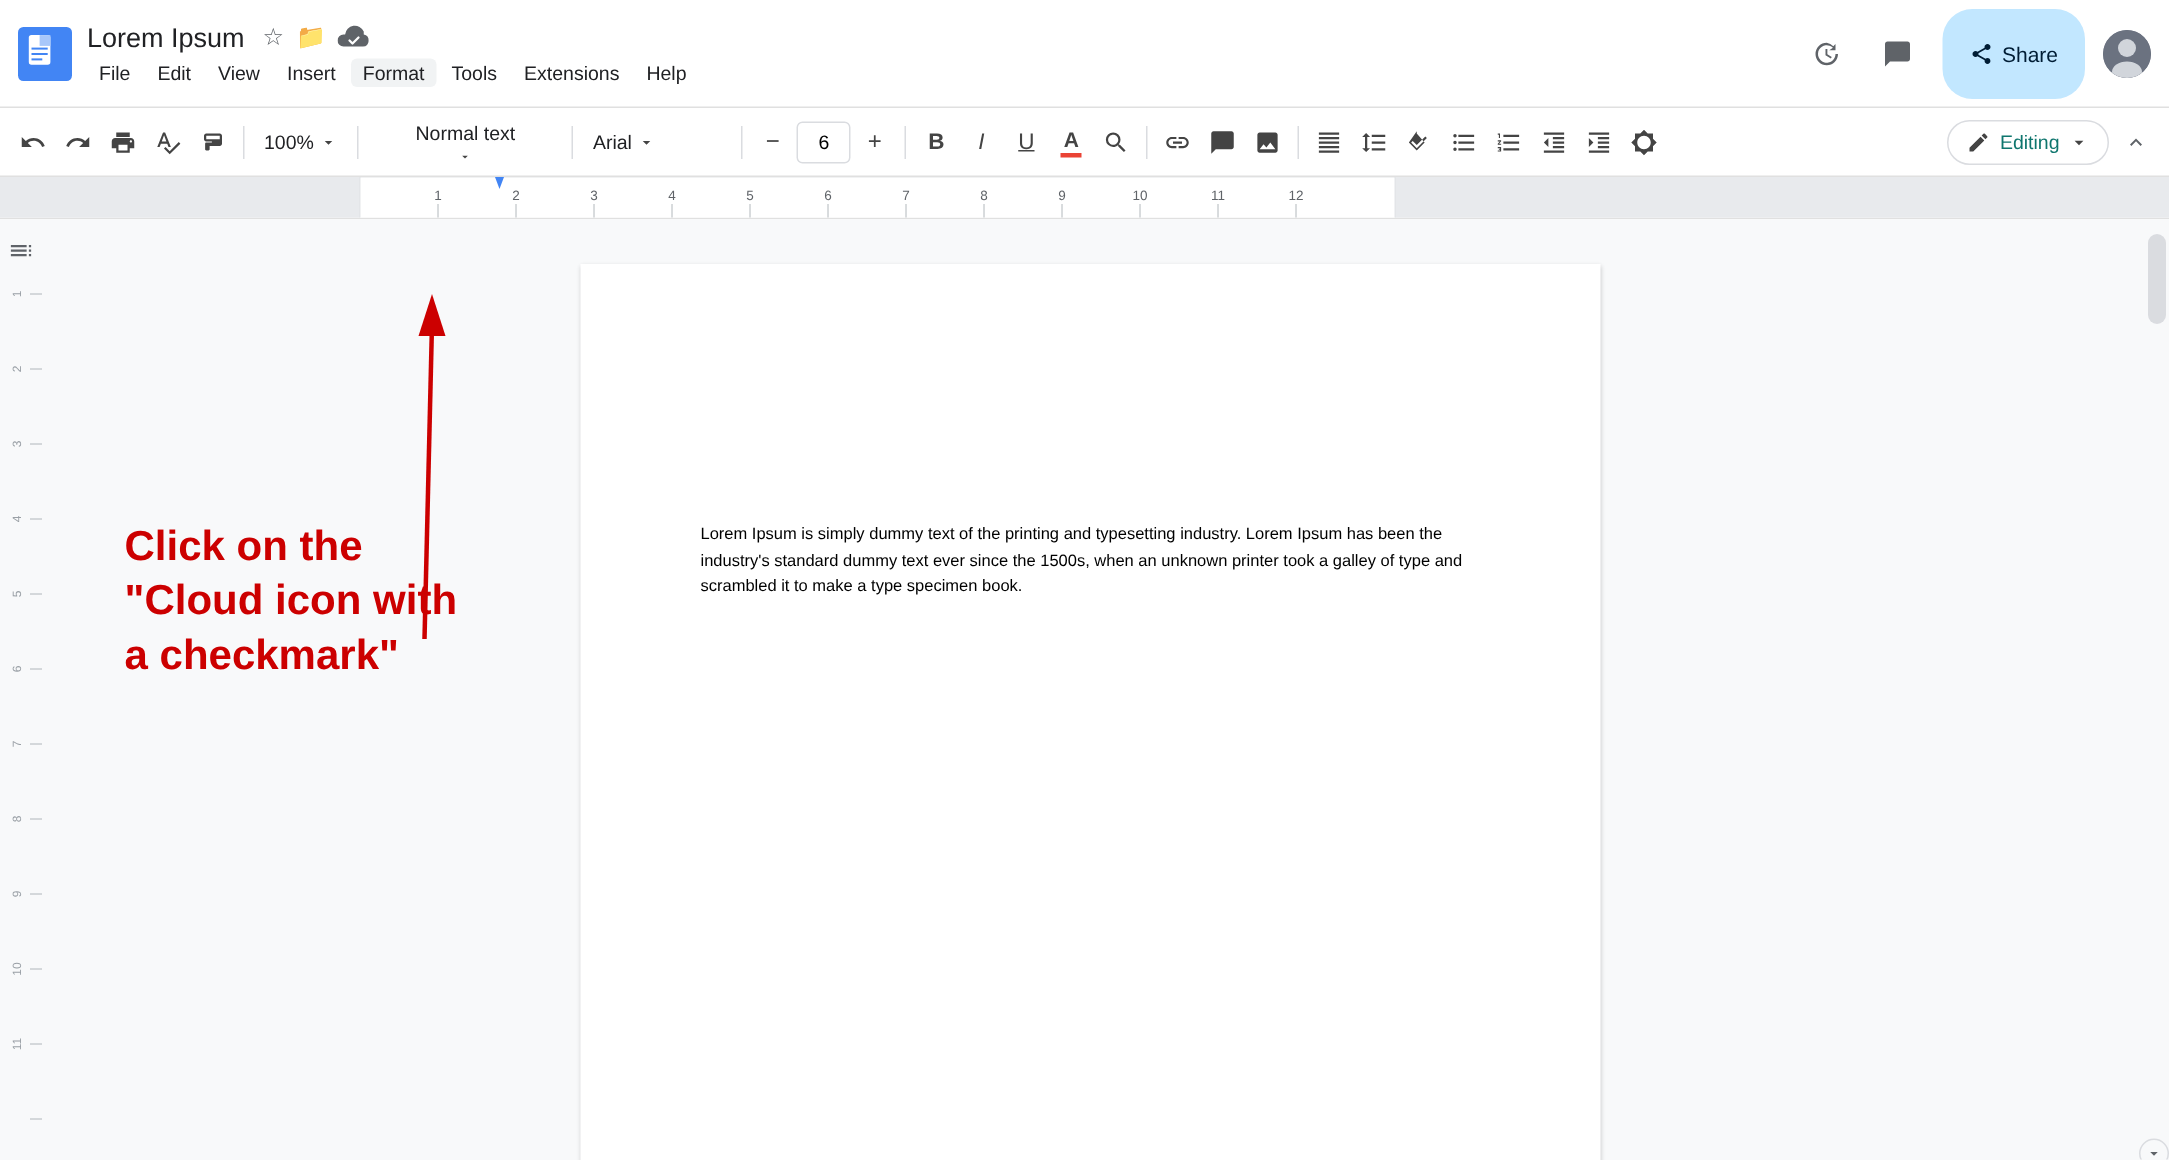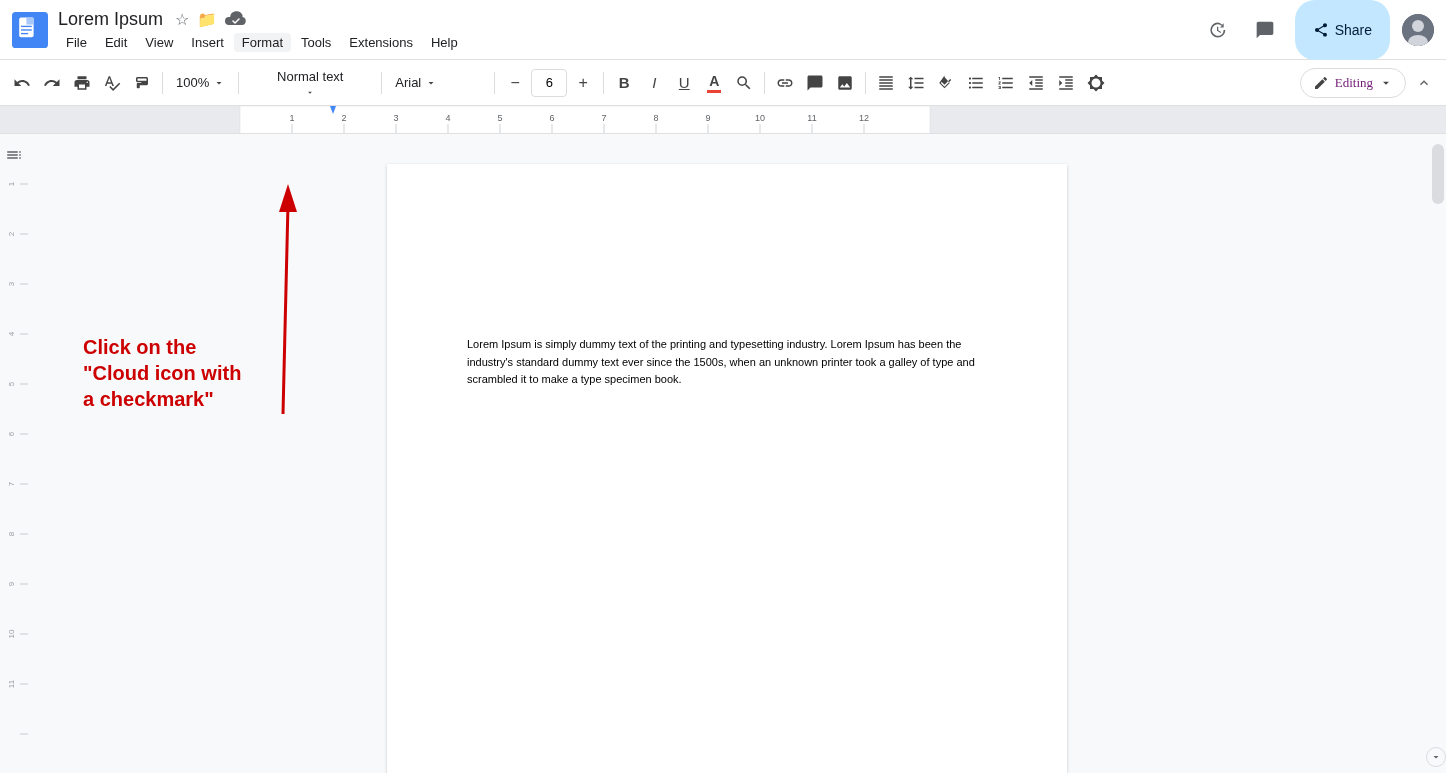--- a/index.html
+++ b/index.html
@@ -2,21 +2,21 @@
 <html><head>
   <meta charset="utf-8">
   <style>
     * { margin: 0; padding: 0; box-sizing: border-box; }
     body { font-family: 'Arial', sans-serif; background: #f8f9fa; overflow: hidden; width: 1446px; height: 773px; }
 
     
     .title-bar {
       display: flex;
       align-items: center;
-      height: 60px;
+      height: 72px;
       background: #fff;
       padding: 0 12px;
       border-bottom: 1px solid #e0e0e0;
     }
     .doc-icon {
       width: 36px;
       height: 36px;
       margin-right: 10px;
       flex-shrink: 0;
     }
@@ -146,24 +146,23 @@
     }
     .editing-btn {
       display: flex;
       align-items: center;
       gap: 6px;
       padding: 6px 12px;
       border: 1px solid #dadce0;
       border-radius: 20px;
       cursor: pointer;
       font-size: 13px;
-      color: #701a75;
+      color: #0f766e;
       background: #fff;
       margin-left: auto;
-      font-family: Liberation Serif, serif;
     }
     .toolbar-right {
       display: flex;
       align-items: center;
       gap: 4px;
       margin-left: auto;
     }
 
     
     .ruler-area {
@@ -220,21 +219,21 @@
     
     .annotation-overlay {
       position: absolute;
       left: 30px;
       top: 180px;
       pointer-events: none;
     }
     .annotation-text {
       font-family: 'Comic Sans MS', cursive, sans-serif;
       color: #cc0000;
-      font-size: 20px;
+      font-size: 28px;
       font-weight: bold;
       line-height: 1.3;
       white-space: nowrap;
     }
 
     
     .sidebar-right {
       width: 20px;
       background: #f8f9fa;
     }

